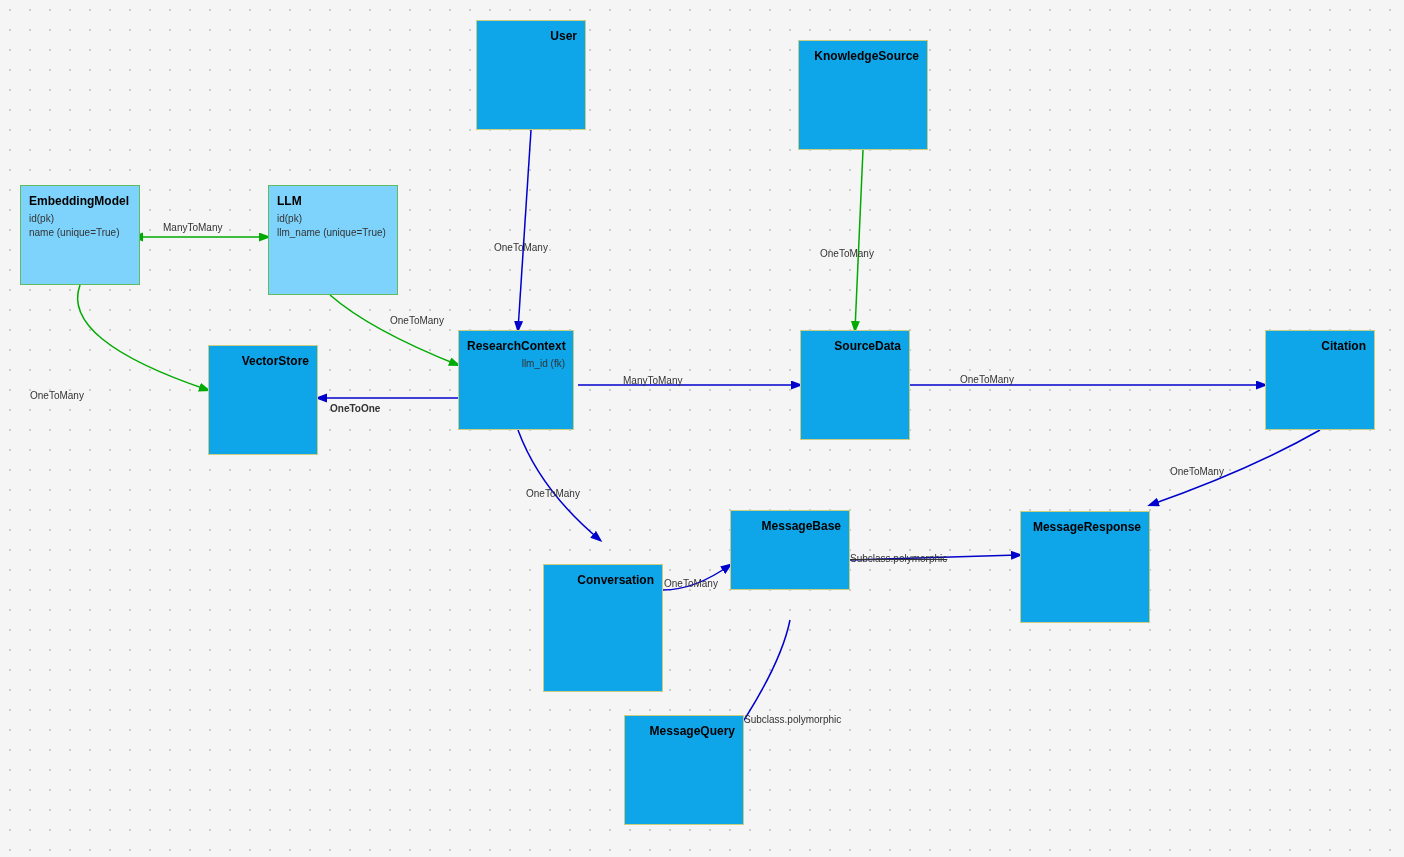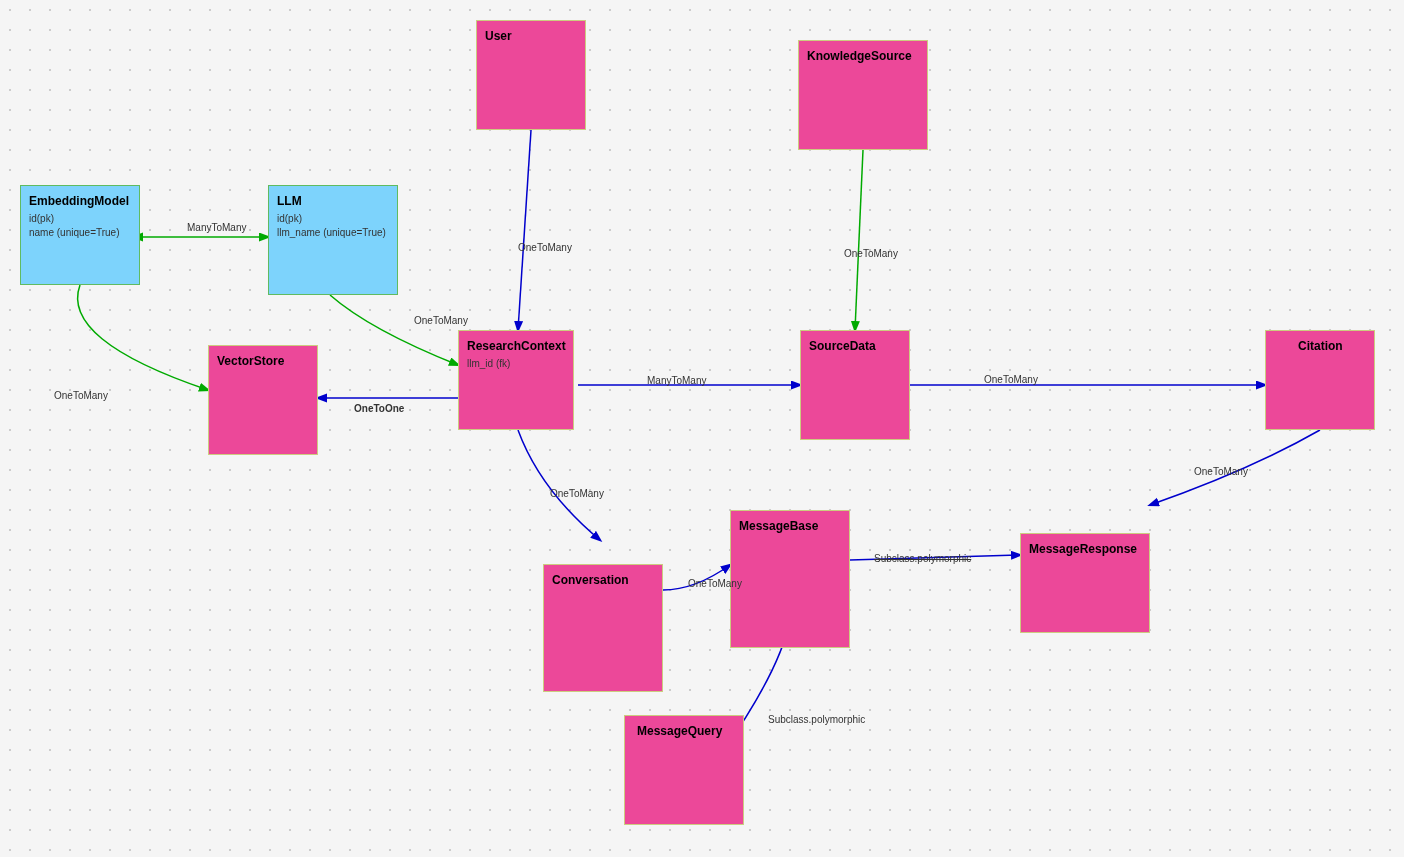--- a/index.html
+++ b/index.html
@@ -13,43 +13,43 @@
       font-family: Arial, sans-serif;
       position: relative;
     }
     .node {
       position: absolute;
       border: 1px solid #ccc;
       padding: 8px;
       font-size: 11px;
     }
     .node-yellow {
-      background-color: #ec4899;
+      background-color: #0ea5e9;
       border-color: #cccc80;
+      text-align: right;
     }
     .node-green {
       background-color: #7dd3fc;
       border-color: #60bb60;
     }
     .node-title {
       font-weight: bold;
       font-size: 12px;
       margin-bottom: 4px;
     }
     .node-field {
       color: #333;
       font-size: 10px;
       line-height: 1.4;
     }
     .relation-label {
       position: absolute;
       font-size: 10px;
       color: #333;
       white-space: nowrap;
-      margin-left: 24px;
     }
     svg.arrows {
       position: absolute;
       top: 0;
       left: 0;
       width: 1404px;
       height: 857px;
       pointer-events: none;
     }
   </style>
@@ -131,25 +131,25 @@
 </div>
 
 <div class="node node-yellow" style="left:1265px; top:330px; width:110px; height:100px;padding-left:32px;">
   <div class="node-title">Citation</div>
 </div>
 
 <div class="node node-yellow" style="left:543px; top:564px; width:120px; height:128px;">
   <div class="node-title">Conversation</div>
 </div>
 
-<div class="node node-yellow" style="left:730px; top:510px; width:120px; height:138px;">
+<div class="node node-yellow" style="left:730px; top:510px; width:120px; height:80px;">
   <div class="node-title">MessageBase</div>
 </div>
 
-<div class="node node-yellow" style="left:1020px; top:533px; width:130px; height:100px;">
+<div class="node node-yellow" style="left:1020px; top:511px; width:130px; height:112px;">
   <div class="node-title">MessageResponse</div>
 </div>
 
 <div class="node node-yellow" style="left:624px; top:715px; width:120px; height:110px;padding-left:12px;">
   <div class="node-title">MessageQuery</div>
 </div>
 
 <div class="relation-label" style="left:163px; top:222px;">ManyToMany</div>
 <div class="relation-label" style="left:30px; top:390px;">OneToMany</div>
 <div class="relation-label" style="left:390px; top:315px;">OneToMany</div>

